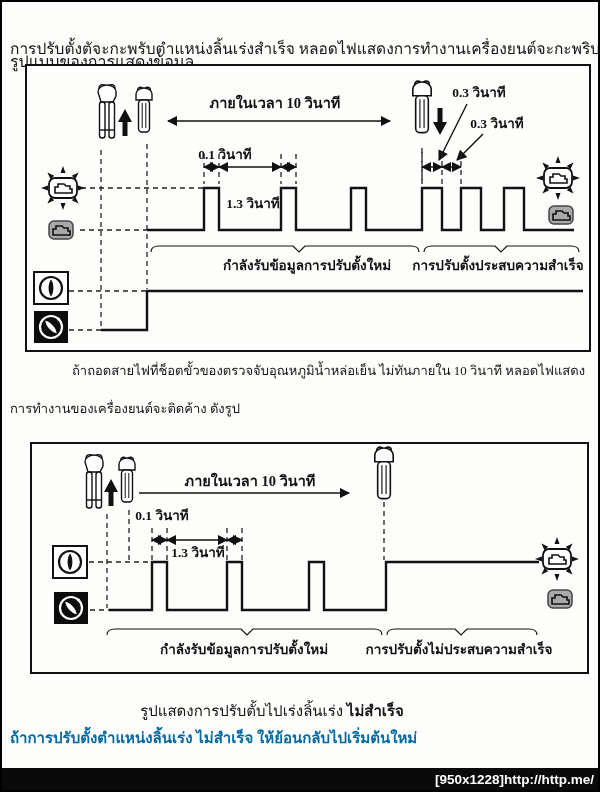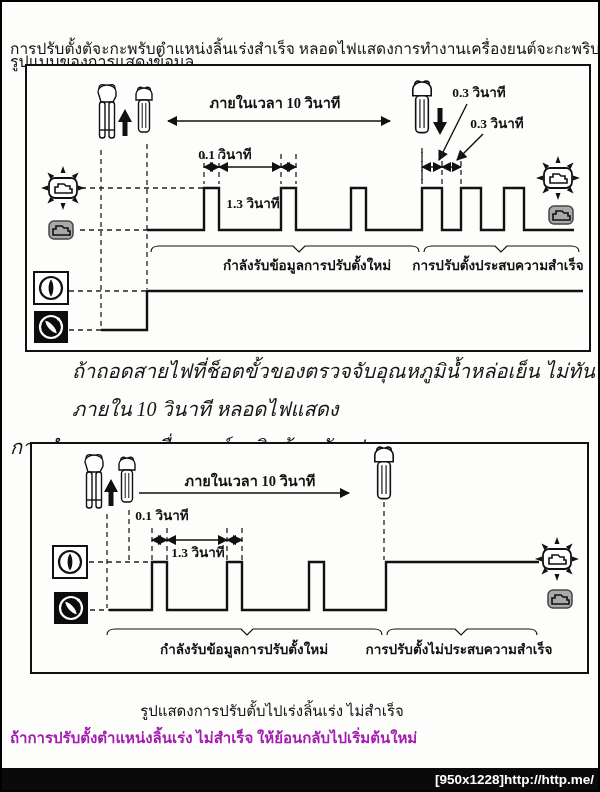--- a/index.html
+++ b/index.html
@@ -9,25 +9,25 @@
     font-family:"Liberation Serif","DejaVu Serif",serif;color:#161616;
     overflow:hidden;
   }
   .abs{position:absolute;}
   .title{left:8px;top:6px;font-size:16px;font-weight:normal;margin-top:41px;}
   .intro{left:8px;top:34px;font-size:15.5px;white-space:nowrap;}
   .intro b{font-weight:normal;}
   .diagram-box{border:2px solid #111;background:#fdfdfb;}
   #box1{left:23px;top:62px;width:562px;height:284px;}
   #box2{left:28px;top:440px;width:555px;height:228px;}
-  .midpara{left:8px;top:350px;width:586px;font-size:20px;line-height:38px;font-style:italic;}
+  .midpara{left:8px;top:350px;width:586px;font-size:13px;line-height:38px;}
   .midpara .l1{padding-left:62px;}
   .caption{left:0;top:697px;width:540px;text-align:center;font-size:15px;}
-  .caption b{font-weight:normal;}
-  .rednote{left:8px;top:724px;font-size:15px;font-weight:bold;color:#a21caf;}
+  .caption b{font-weight:bold;}
+  .rednote{left:8px;top:724px;font-size:15px;font-weight:bold;color:#0369a1;}
   .footerbar{
     left:0;bottom:0;width:600px;height:22px;background:#0a0a0a;
     display:flex;align-items:center;justify-content:flex-end;
     font-family:"Liberation Sans","DejaVu Sans",sans-serif;
     font-size:13.5px;font-weight:bold;color:#fff;padding-right:8px;box-sizing:border-box;
   }
   svg{display:block;}
   svg text{
     font-family:"Liberation Serif","DejaVu Serif",serif;
     font-weight:bold;font-size:13.5px;fill:#111;

